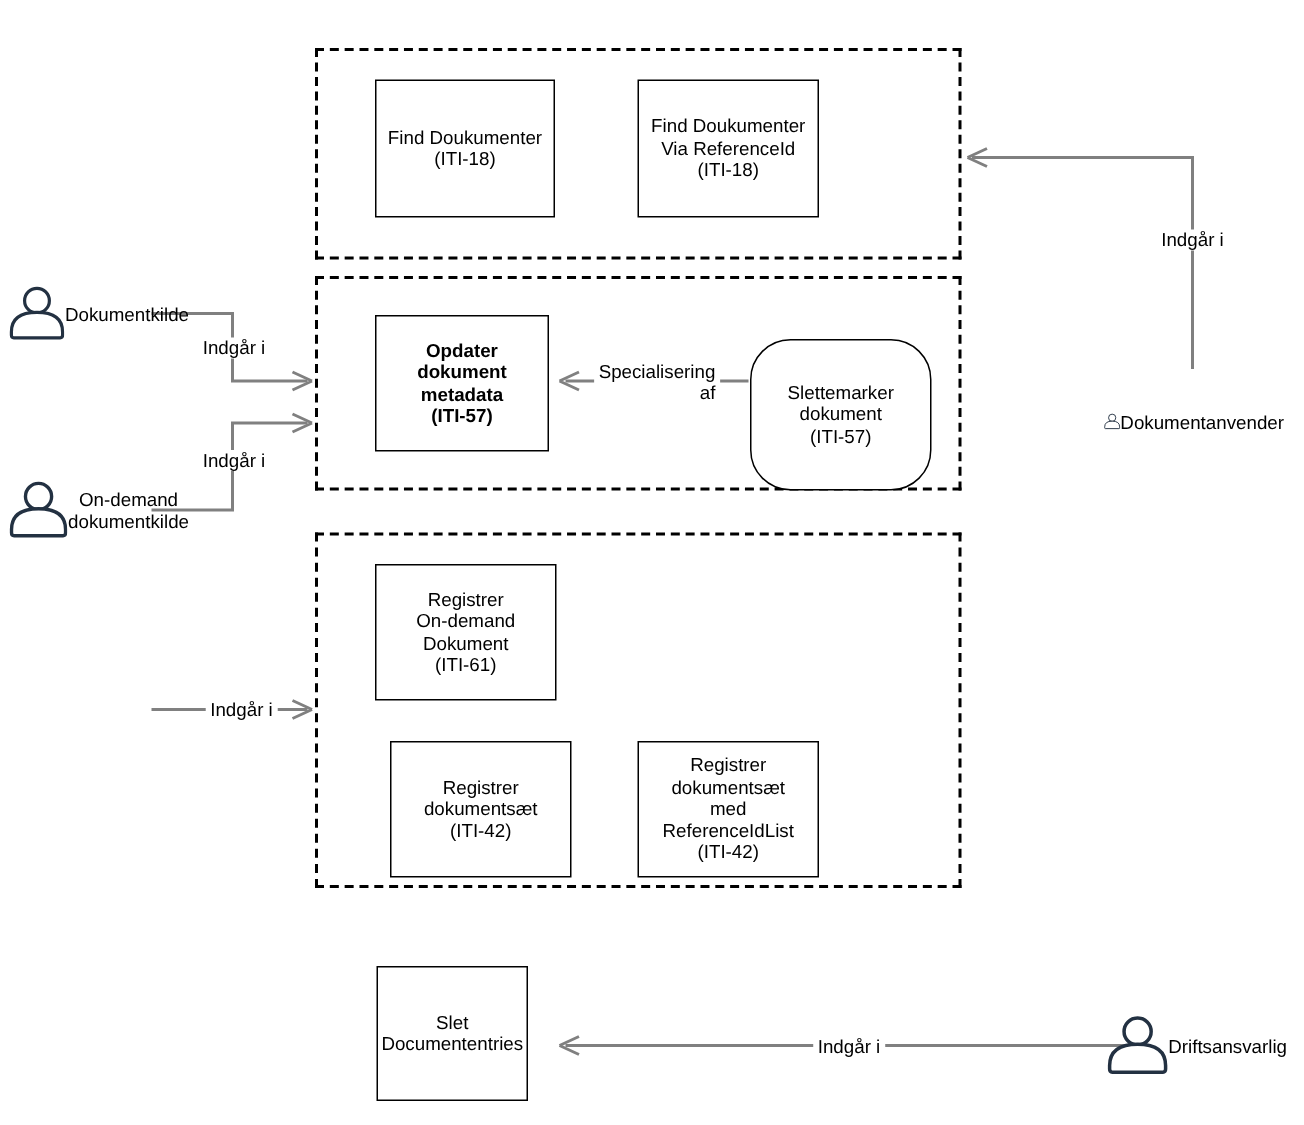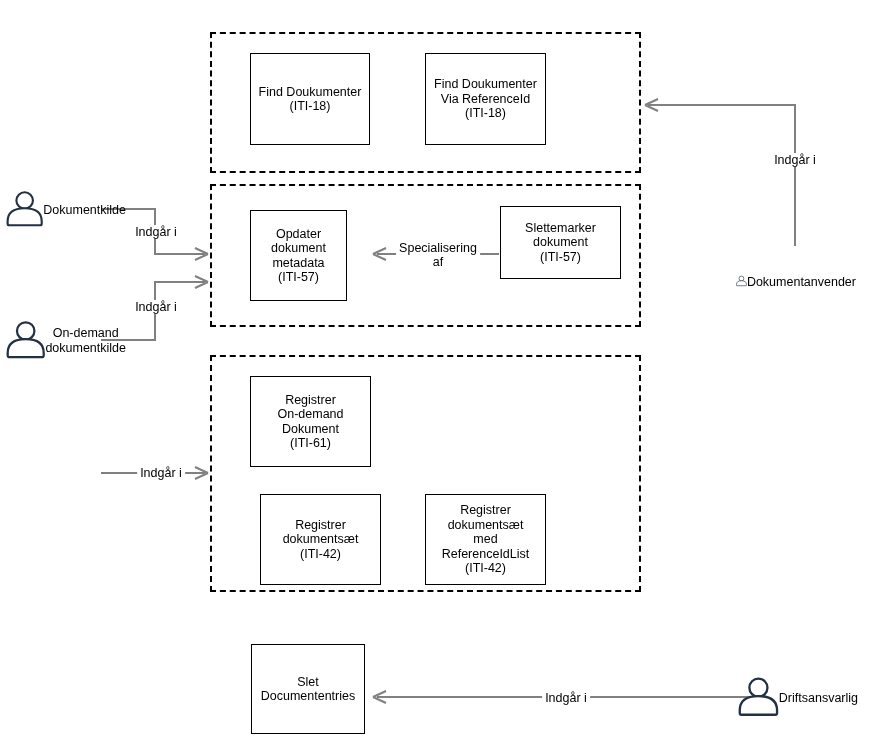--- a/index.html
+++ b/index.html
@@ -48,21 +48,21 @@
     white-space: pre-line;
     padding: 2px;
   }
   .edge-label {
     position: absolute;
     transform: translate(-50%, -50%);
     background: #ffffff;
     padding: 0 3px;
     font-size: 12.5px;
     line-height: 1.12;
-    text-align: center;
+    text-align: right;
     white-space: pre-line;
   }
   .actor {
     position: absolute;
     width: 120px;
     display: flex;
     flex-direction: row;
     align-items: center;
   }
   .actor svg { display: block; }
@@ -113,39 +113,39 @@
       <path class="wire" d="M499 234 H377"></path>
       <path class="wire" d="M373 234 L386 228 M373 234 L386 240"></path>
     </g>
   </svg>
 
   <div class="usecase" style="left:250px; top:33px;  width:120px; height:92px;">Find Doukumenter
 (ITI-18)</div>
   <div class="usecase" style="left:425px; top:33px;  width:121px; height:92px;">Find Doukumenter
 Via ReferenceId
 (ITI-18)</div>
-  <div class="usecase" style="left:250px; top:190px; width:97px; height:91px;">Opdater
+  <div class="usecase" style="left:250px; top:190px; width:116px; height:91px;font-weight:bold;">Opdater
 dokument
 metadata
 (ITI-57)</div>
-  <div class="usecase" style="left:500px; top:186px; width:121px; height:73px;">Slettemarker
+  <div class="usecase" style="left:500px; top:206px; width:121px; height:101px;border-radius:27px;">Slettemarker
 dokument
 (ITI-57)</div>
   <div class="usecase" style="left:250px; top:356px; width:121px; height:91px;">Registrer
 On-demand
 Dokument
 (ITI-61)</div>
   <div class="usecase" style="left:260px; top:474px; width:121px; height:91px;">Registrer
 dokumentsæt
 (ITI-42)</div>
   <div class="usecase" style="left:425px; top:474px; width:121px; height:91px;">Registrer
 dokumentsæt
 med ReferenceIdList
 (ITI-42)</div>
-  <div class="usecase" style="left:251px; top:624px; width:114px; height:90px;">Slet
+  <div class="usecase" style="left:251px; top:624px; width:101px; height:90px;">Slet
 Documententries</div>
 
   <div class="edge-label" style="left:156px; top:212px;">Indgår i</div>
   <div class="edge-label" style="left:156px; top:287px;">Indgår i</div>
   <div class="edge-label" style="left:161px; top:453px;">Indgår i</div>
   <div class="edge-label" style="left:795px; top:140px;">Indgår i</div>
   <div class="edge-label" style="left:566px; top:678px;">Indgår i</div>
   <div class="edge-label" style="left:438px; top:235px;">Specialisering
 af</div>
 

